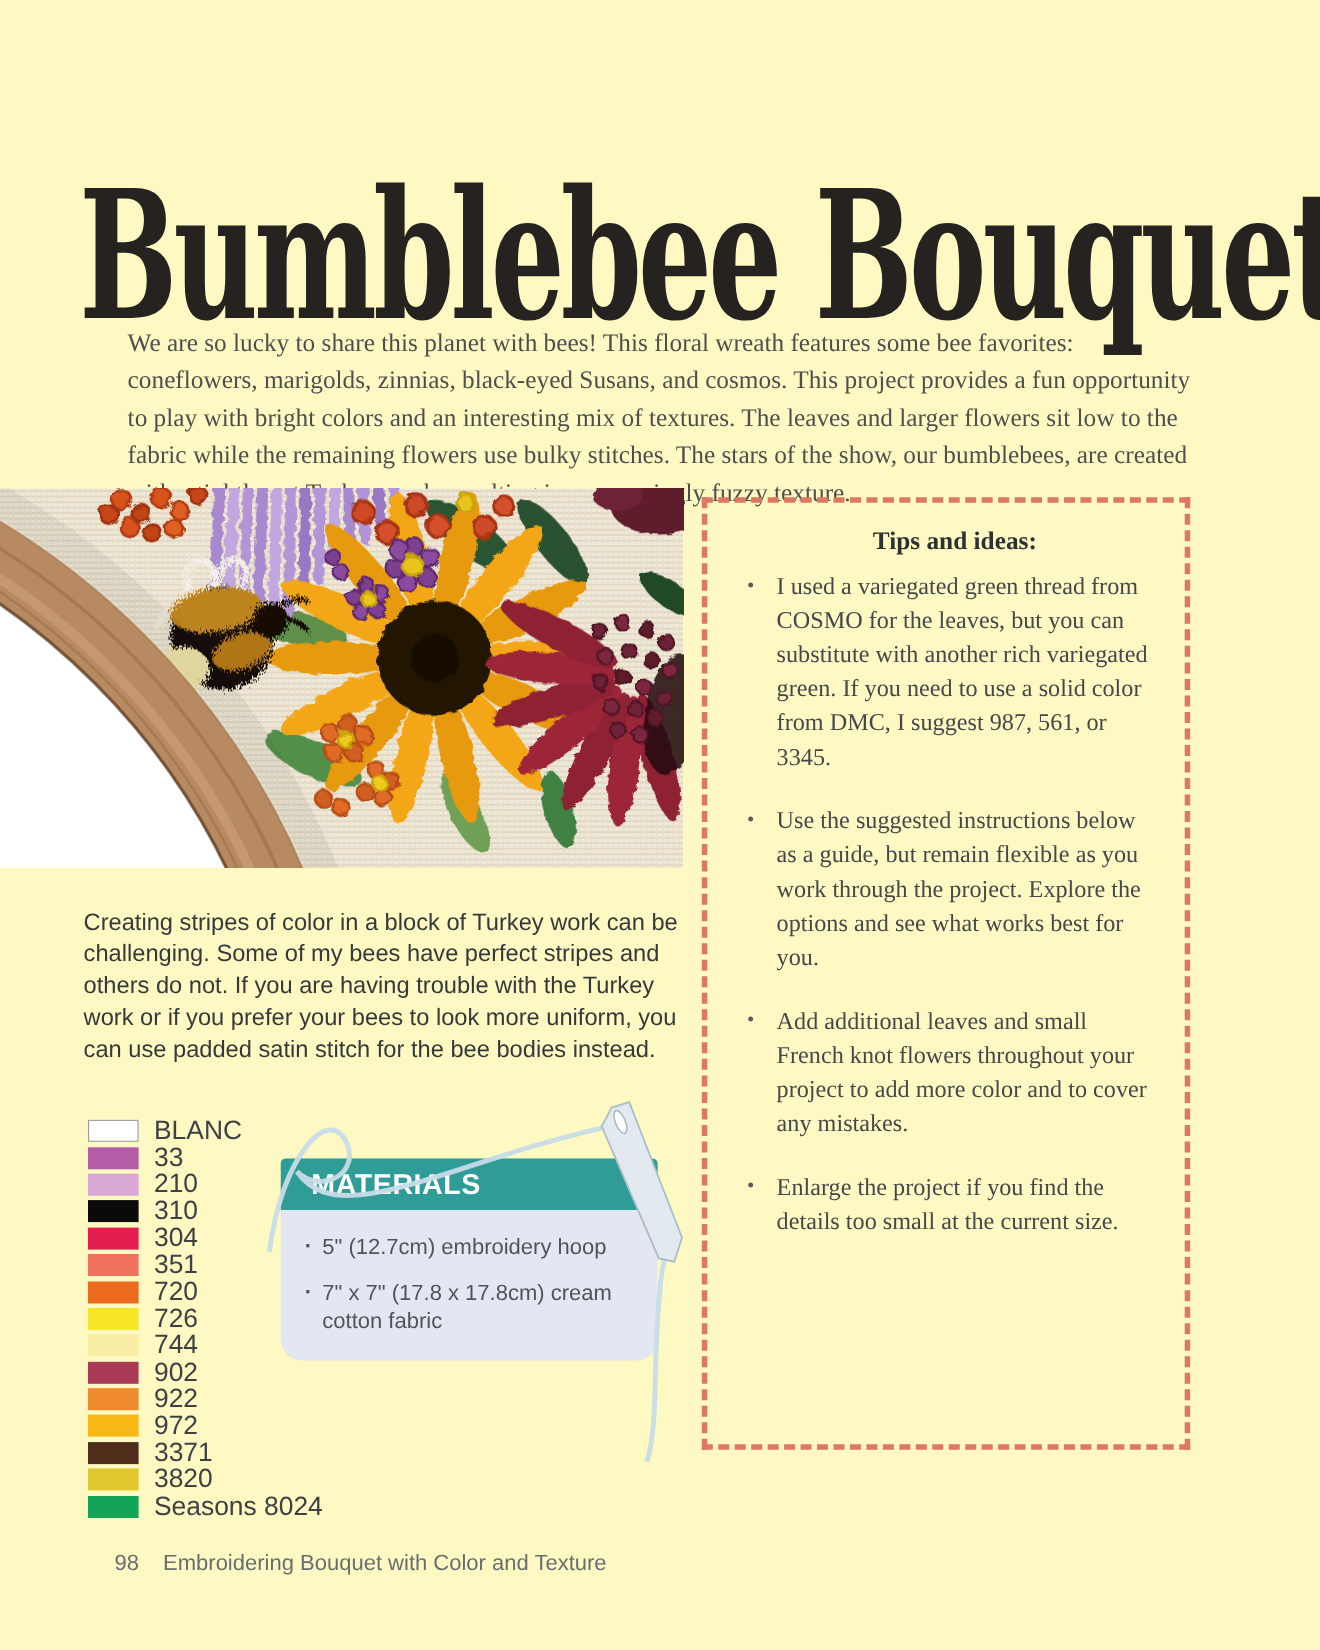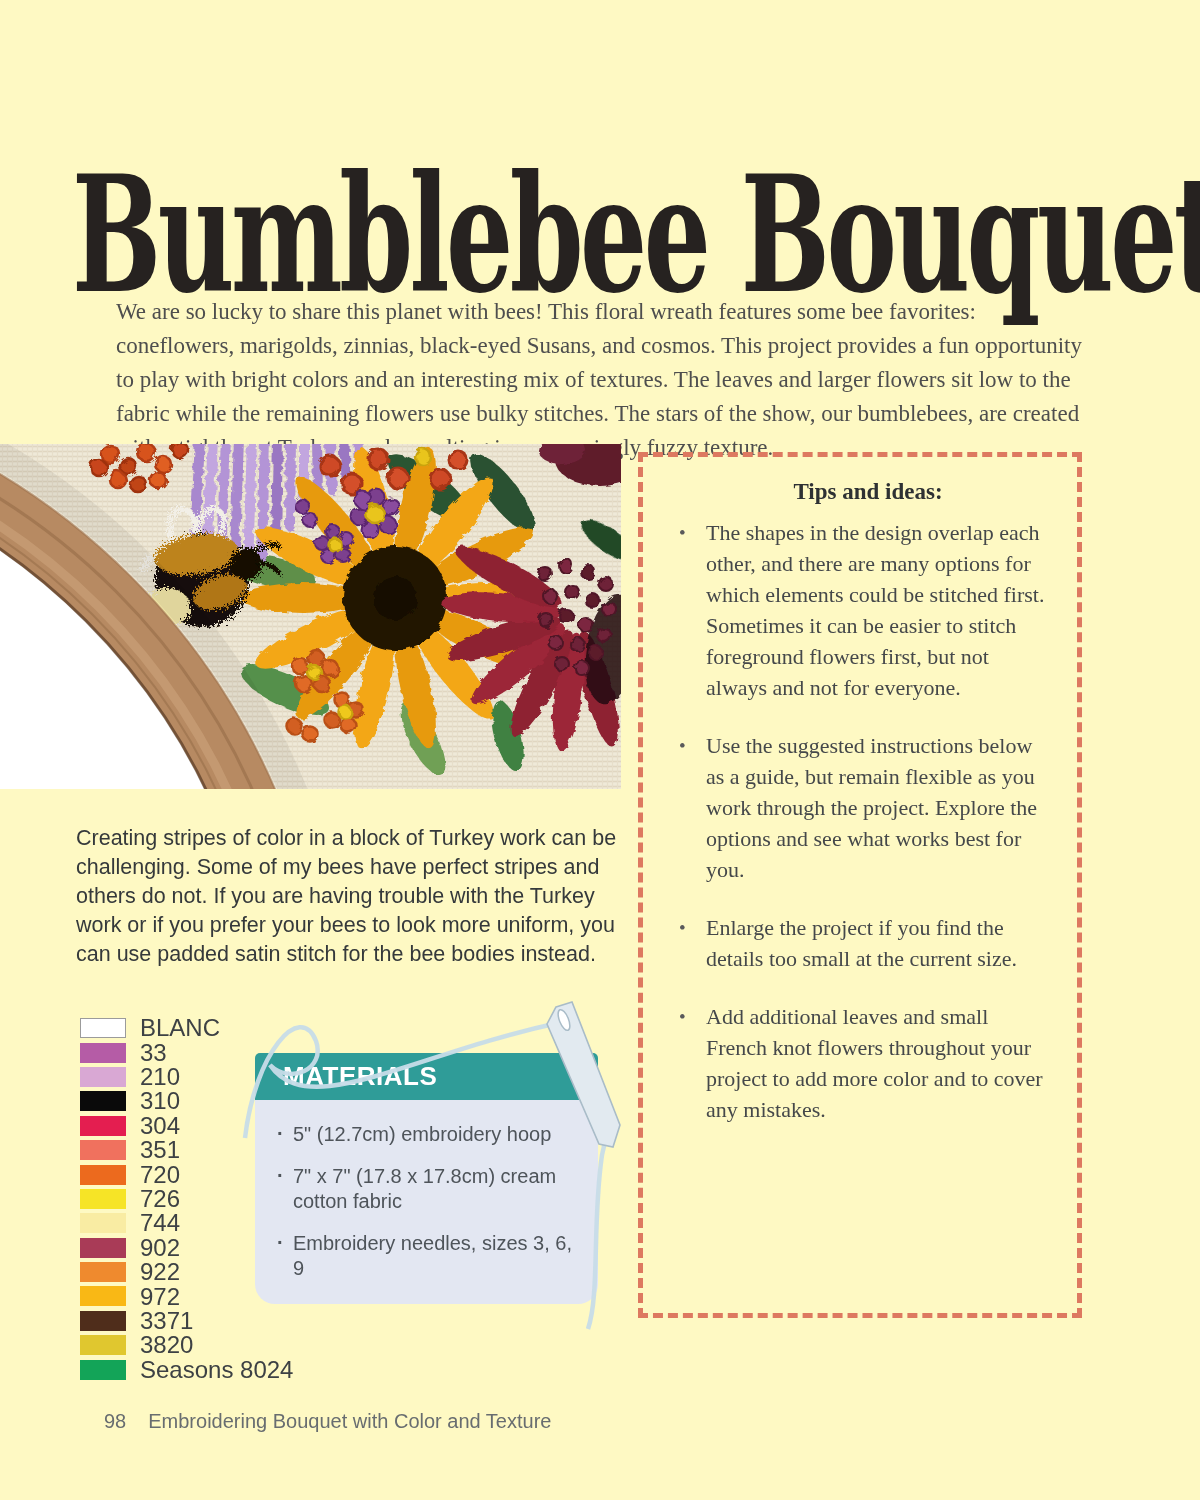--- a/index.html
+++ b/index.html
@@ -257,24 +257,24 @@
         <circle cx="-353" cy="616" r="630" fill="none" stroke="#8F6642" stroke-width="2" opacity=".45"></circle>
         <circle cx="-353" cy="616" r="621" fill="none" stroke="rgba(60,35,18,0.55)" stroke-width="3"></circle>
         <circle cx="-353" cy="616" r="684" fill="none" stroke="#9B6F4B" stroke-width="2" opacity=".55"></circle>
       </g>
     </svg>
   </div>
 
   <div class="tips" style="border-color: rgb(221, 121, 96);">
     <h3 class="tips-heading">Tips and ideas:</h3>
     <ul>
-      <li>The shapes in the design overlap each other, and there are many options for which elements could be stitched first. Sometimes it can be easier to stitch foreground flowers first, but not always and not for everyone.</li>
+      <li>I used a variegated green thread from COSMO for the leaves, but you can substitute with another rich variegated green. If you need to use a solid color from DMC, I suggest 987, 561, or 3345.</li>
       <li>Use the suggested instructions below as a guide, but remain flexible as you work through the project. Explore the options and see what works best for you.</li>
+      <li>Add additional leaves and small French knot flowers throughout your project to add more color and to cover any mistakes.</li>
       <li>Enlarge the project if you find the details too small at the current size.</li>
-      <li>Add additional leaves and small French knot flowers throughout your project to add more color and to cover any mistakes.</li>
     </ul>
   </div>
 
   <p class="caption">Creating stripes of color in a block of Turkey work can be challenging. Some of my bees have perfect stripes and others do not. If you are having trouble with the Turkey work or if you prefer your bees to look more uniform, you can use padded satin stitch for the bee bodies instead.</p>
 
   <div class="swatches">
     <div class="swatch-row">
       <span class="swatch swatch--outlined" style="background-color: rgb(255, 255, 255);"></span>
       <span class="swatch-label">BLANC</span>
     </div>
@@ -335,21 +335,20 @@
       <span class="swatch-label">Seasons 8024</span>
     </div>
   </div>
 
   <div class="materials">
     <div class="materials-header" style="background-color: rgb(47, 156, 152);">MATERIALS</div>
     <div class="materials-body" style="background-color: rgb(227, 231, 242);">
       <ul>
         <li>5" (12.7cm) embroidery hoop</li>
         <li>7" x 7" (17.8 x 17.8cm) cream cotton fabric</li>
-        <li>Embroidery needles, sizes 3, 6, 9</li>
       </ul>
     </div>
   </div>
 
   <svg class="thread-svg" viewBox="0 0 420 350">
     <path d="M15,145 C25,60 70,8 86,48 C96,76 60,92 40,72 C78,128 180,62 328,30
              C366,58 384,118 372,162 C362,230 370,300 358,336" fill="none" stroke="#C7DCE8" stroke-width="4.5" opacity=".95"></path>
     <g>
       <path d="M326,14 L342,9 L390,132 L383,154 L369,151 L317,31 Z" fill="#E2EAF0" stroke="#A9BCC8" stroke-width="1.6"></path>
       <ellipse cx="334" cy="27" rx="4.5" ry="11" transform="rotate(-22 334 27)" fill="#ffffff" stroke="#A9BCC8" stroke-width="1.5"></ellipse>

